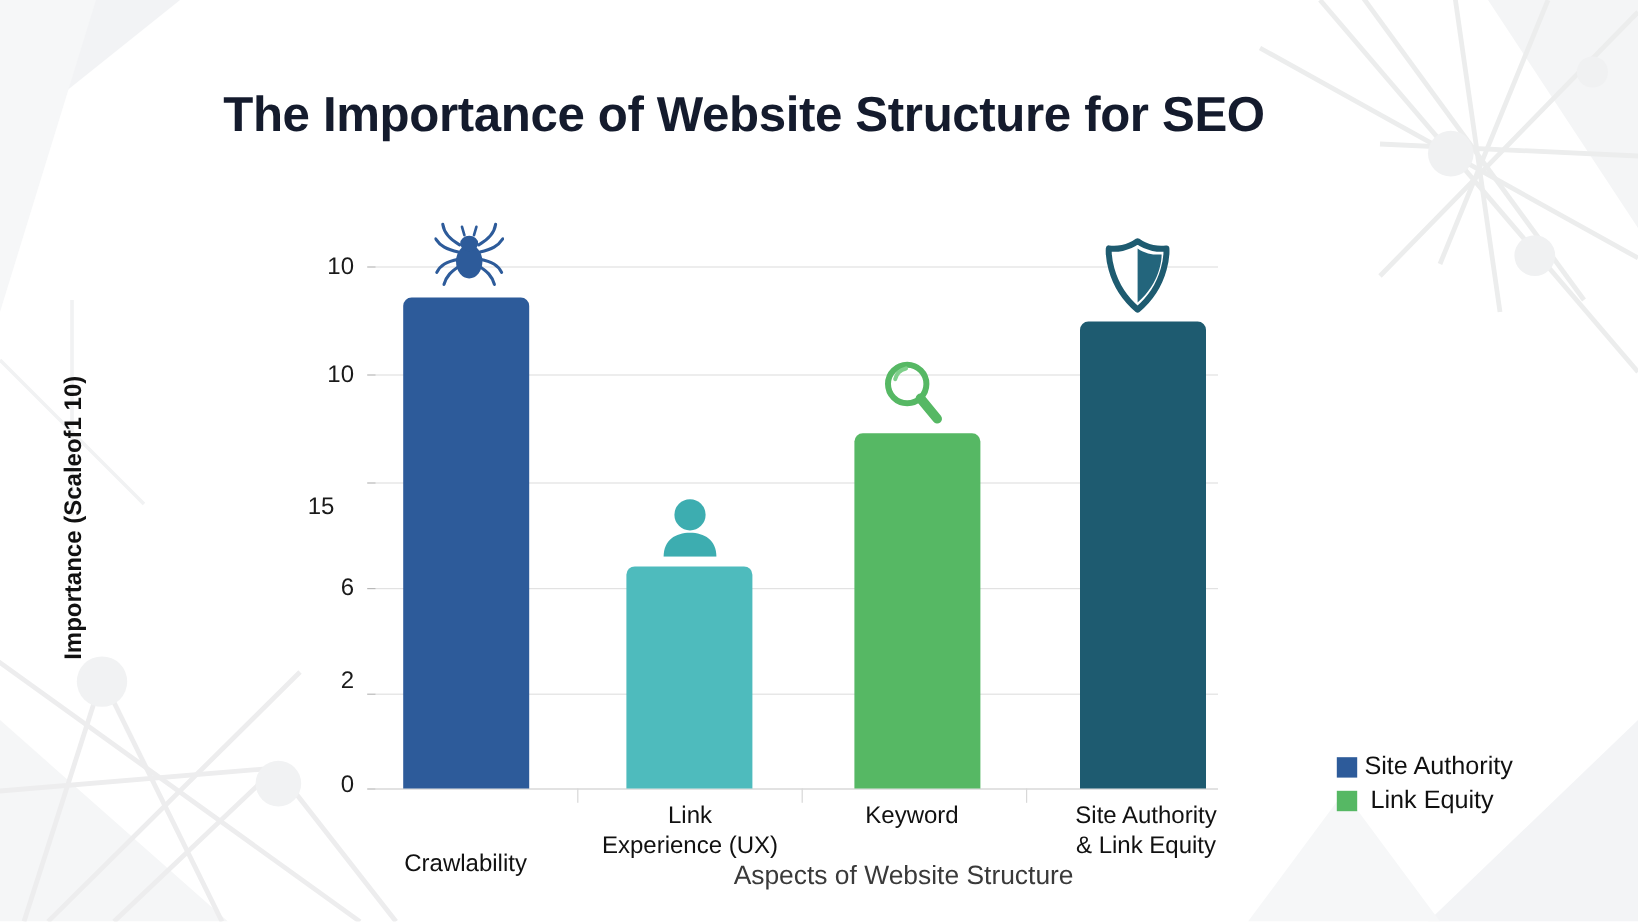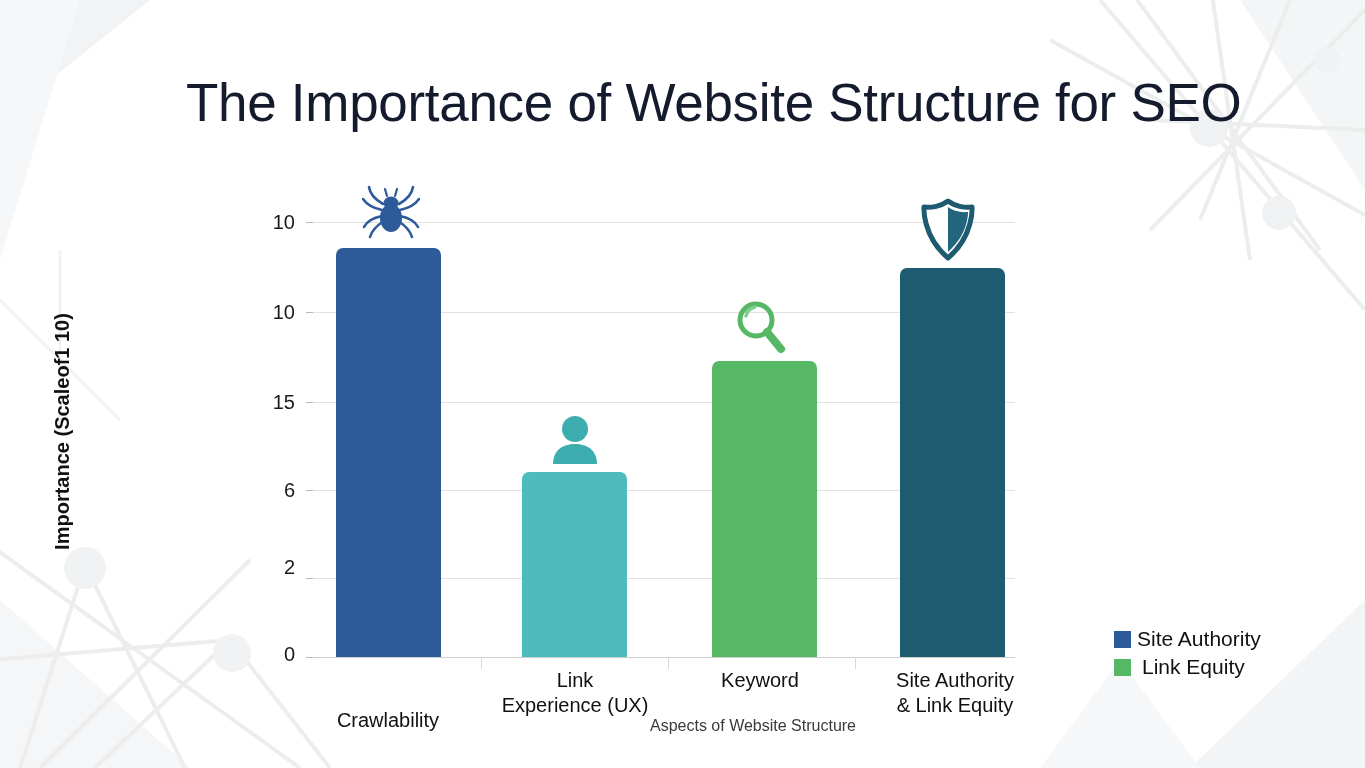--- a/index.html
+++ b/index.html
@@ -24,22 +24,22 @@
     pointer-events: none;
     z-index: 0;
   }
 
   
   #slide-title {
     position: absolute;
     left: 186px;
     top: 72px;
     width: 1000px;
-    font-size: 53px;
-    font-weight: normal;
+    font-size: 41px;
+    font-weight: bold;
     color: #141b2d;
     letter-spacing: -0.3px;
     z-index: 3;
     white-space: nowrap;
   }
 
   
   #chart-area {
     position: absolute;
     left: 0; top: 0;
@@ -90,21 +90,21 @@
     color: #111111;
     white-space: nowrap;
   }
 
   #xlabel {
     position: absolute;
     left: 453px;
     top: 717px;
     width: 600px;
     text-align: center;
-    font-size: 16px;
+    font-size: 22px;
     color: #3a3a3a;
   }
 
   .bar {
     position: absolute;
     border-radius: 7px 7px 0 0;
   }
 
   .bar-icon {
     position: absolute;
@@ -209,21 +209,21 @@
 
   <div class="tick-mark" style="left:306px; top:222px;"></div>
   <div class="tick-mark" style="left:306px; top:312px;"></div>
   <div class="tick-mark" style="left:306px; top:402px;"></div>
   <div class="tick-mark" style="left:306px; top:490px;"></div>
   <div class="tick-mark" style="left:306px; top:578px;"></div>
   <div class="tick-mark" style="left:306px; top:657px;"></div>
 
   <div class="ytick-label" style="left:240px; top:211px; width:55px;">10</div>
   <div class="ytick-label" style="left:240px; top:301px; width:55px;">10</div>
-  <div class="ytick-label" style="left:240px; top:391px; width:55px;">15</div>
+  <div class="ytick-label" style="left:240px; top:411px; width:55px;text-align:center;">15</div>
   <div class="ytick-label" style="left:240px; top:479px; width:55px;">6</div>
   <div class="ytick-label" style="left:240px; top:556px; width:55px;">2</div>
   <div class="ytick-label" style="left:240px; top:643px; width:55px;">0</div>
 
   <div id="ylabel">Importance  (Scaleof1 10)</div>
 
   <div class="axis-divider" style="left:481px; top:657px; height:12px;"></div>
   <div class="axis-divider" style="left:668px; top:657px; height:12px;"></div>
   <div class="axis-divider" style="left:855px; top:657px; height:12px;"></div>
 

